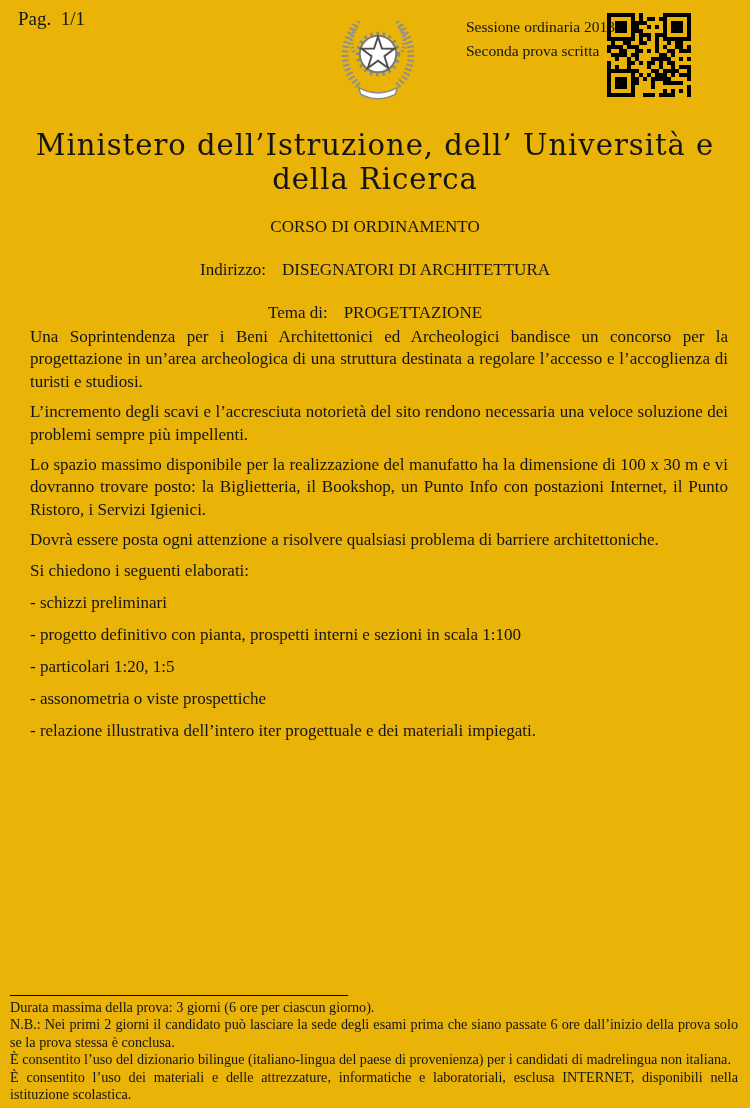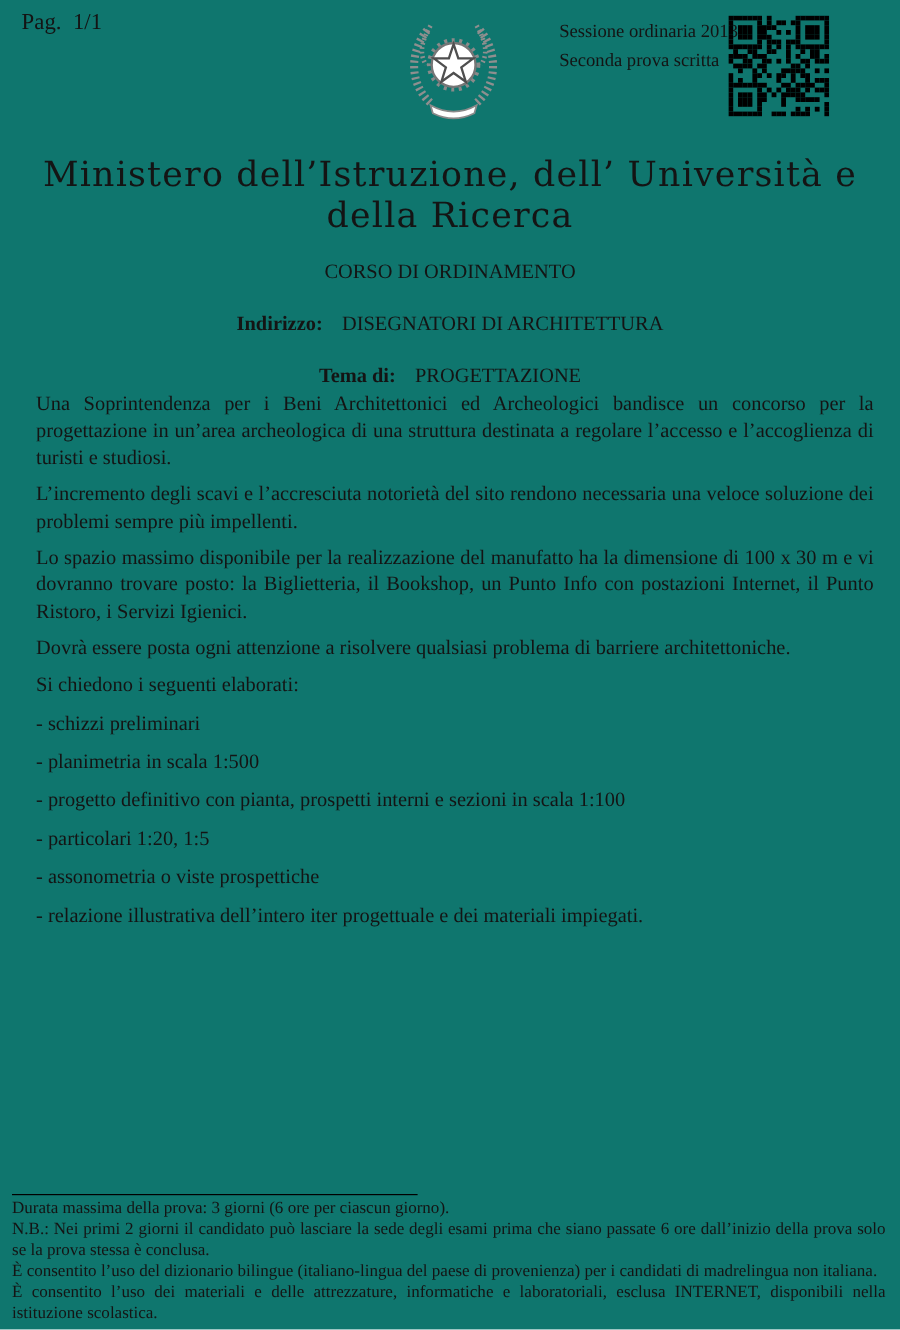--- a/index.html
+++ b/index.html
@@ -1,32 +1,32 @@
 <!DOCTYPE html>
 <html lang="it"><head>
 <meta charset="utf-8">
 <style>
   html,body{margin:0;padding:0;background:#ffffff;}
   .page{
-    position:relative;width:750px;height:1108px;background:#0f766e;
+    position:relative;width:750px;height:1108px;background:#eab308;
     font-family:"Liberation Serif","DejaVu Serif",serif;color:#141414;overflow:hidden;
   }
   
   .pag{position:absolute;left:18px;top:8px;font-size:19px;white-space:pre;}
   .emblem{position:absolute;left:330px;top:11px;width:96px;height:90px;}
   .session{position:absolute;left:466px;top:15px;font-size:15.5px;line-height:24px;}
   .qr{position:absolute;left:607px;top:13px;width:84px;height:84px;}
   
   .titleblock{position:absolute;top:128px;left:0;width:100%;text-align:center;}
   .ministry{font-family:"DejaVu Serif",serif;font-size:29px;letter-spacing:1px;}
   .m009{margin-top:5px;font-size:21px;font-weight:bold;}
   .m009 span{border-bottom:2.2px solid #000;padding-bottom:1px;}
   .corso{margin-top:21px;font-size:17px;}
   .linepair{margin-top:23px;font-size:17px;}
-  .lbl{font-weight:bold;padding-right:16px;}
+  .lbl{font-weight:normal;padding-right:16px;}
   
   .bodytext{position:absolute;top:326px;left:30px;width:698px;font-size:17px;line-height:22.4px;}
   .bodytext p{margin:0 0 8px 0;text-align:justify;}
   .intro{margin-top:4px !important;text-align:center;}
   .eitem{margin-top:9.6px;line-height:22.4px;text-align:left;}
   
   .footer{position:absolute;top:995px;left:10px;width:728px;font-size:14.2px;line-height:17.4px;}
   .footer-rule{width:338px;border-top:1.7px solid #000;margin:0 0 3px 0;}
   .footer p{margin:0;text-align:justify;}
 </style>
@@ -307,21 +307,20 @@
     </div>
   </div>
 
   <div class="bodytext">
     <p>Una Soprintendenza per i Beni Architettonici ed Archeologici bandisce un concorso per la progettazione in un’area archeologica di una struttura destinata a regolare l’accesso e l’accoglienza di turisti e studiosi.</p>
     <p>L’incremento degli scavi e l’accresciuta notorietà del sito rendono necessaria una veloce soluzione dei problemi sempre più impellenti.</p>
     <p>Lo spazio massimo disponibile per la realizzazione del manufatto ha la dimensione di 100 x 30 m e vi dovranno trovare posto: la Biglietteria, il Bookshop, un Punto Info con postazioni Internet, il Punto Ristoro, i Servizi Igienici.</p>
     <p>Dovrà essere posta ogni attenzione a risolvere qualsiasi problema di barriere architettoniche.</p>
     <p class="intro">Si chiedono i seguenti elaborati:</p>
     <div class="eitem">- schizzi preliminari</div>
-    <div class="eitem">- planimetria in scala 1:500</div>
     <div class="eitem">- progetto definitivo con pianta, prospetti interni e sezioni in scala 1:100</div>
     <div class="eitem">- particolari 1:20, 1:5</div>
     <div class="eitem">- assonometria o viste prospettiche</div>
     <div class="eitem">- relazione illustrativa dell’intero iter progettuale e dei materiali impiegati.</div>
   </div>
 
   <div class="footer">
     <div class="footer-rule"></div>
     <p>Durata massima della prova: 3 giorni (6 ore per ciascun giorno).</p>
     <p>N.B.: Nei primi 2 giorni il candidato può lasciare la sede degli esami prima che siano passate 6 ore dall’inizio della prova solo se la prova stessa è conclusa.</p>

